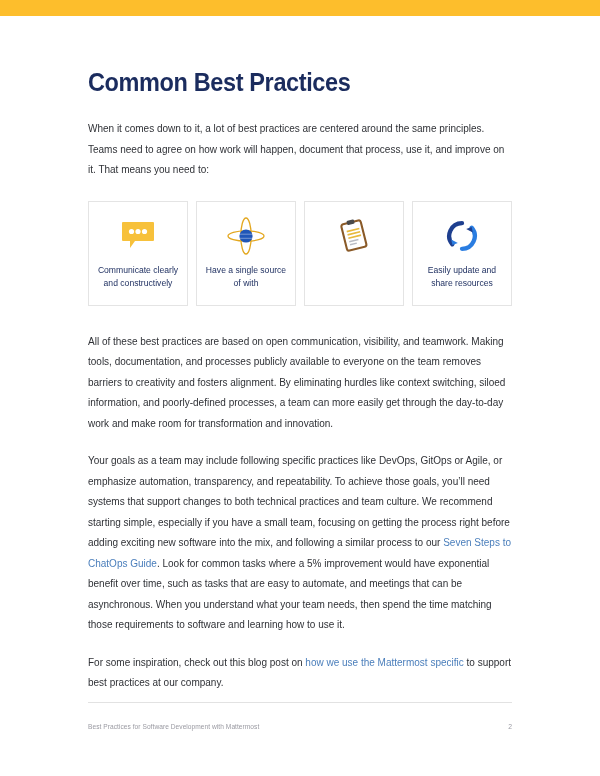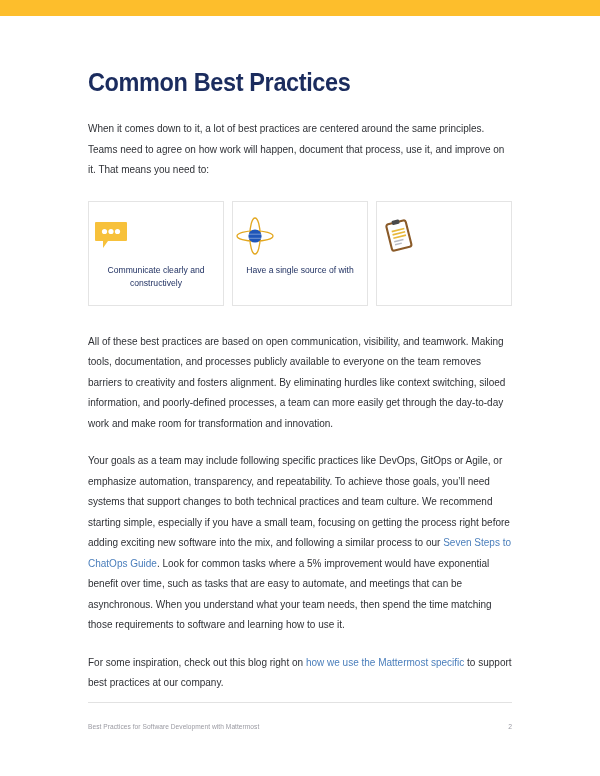--- a/index.html
+++ b/index.html
@@ -67,20 +67,21 @@
     gap: 8px;
     margin: 20px 0 26px 0;
   }
   .card {
     flex: 1 1 0;
     border: 1px solid #e4e4e4;
     height: 105px;
     box-sizing: border-box;
     display: flex;
     flex-direction: column;
+    align-items: center;
     padding-top: 13px;
     background: #fff;
   }
   .card-icon {
     width: 44px;
     height: 42px;
     display: flex;
     align-items: center;
     justify-content: center;
     margin-bottom: 7px;
@@ -166,28 +167,39 @@
             <g transform="rotate(-14 17 18)">
               <rect x="7" y="4" width="20" height="27" rx="2.2" fill="#ffffff" stroke="#8a5a28" stroke-width="2.1"></rect>
               <rect x="13.2" y="1.6" width="7.6" height="4.4" rx="1.2" fill="#4a4a4a"></rect>
               <path d="M11 12 h13 M11 15.4 h13 M11 18.8 h13" stroke="#e8b93c" stroke-width="1.7"></path>
               <path d="M11 22.4 h9.5 M11 25.6 h7" stroke="#b9bcc4" stroke-width="1.5"></path>
             </g>
           </svg>
         </div>
       </div>
 
+      <div class="card">
+        <div class="card-icon">
+          <svg width="34" height="34" viewBox="0 0 34 34">
+            <path d="M17 4.2 A12.8 12.8 0 0 0 7.3 25.3" fill="none" stroke="#1e3f8f" stroke-width="4.3" stroke-linecap="round"></path>
+            <path d="M17 29.8 A12.8 12.8 0 0 0 26.7 8.7" fill="none" stroke="#2a7de1" stroke-width="4.3" stroke-linecap="round"></path>
+            <path d="M6.2 20.4 l1.2 5.6 l5.4 -1.9 z" fill="#2a7de1"></path>
+            <path d="M27.8 13.6 l-1.2 -5.6 l-5.4 1.9 z" fill="#1e3f8f"></path>
+          </svg>
+        </div>
+        <div class="card-label">Easily update and share resources</div>
+      </div>
 
     </div>
 
     <p class="body-text">All of these best practices are based on open communication, visibility, and teamwork. Making tools, documentation, and processes publicly available to everyone on the team removes barriers to creativity and fosters alignment. By eliminating hurdles like context switching, siloed information, and poorly-defined processes, a team can more easily get through the day-to-day work and make room for transformation and innovation.</p>
 
     <p class="body-text"><span>Your goals as a team may include following specific practices like DevOps, GitOps or Agile, or emphasize automation, transparency, and repeatability. To achieve those goals, you’ll need systems that support changes to both technical practices and team culture. We recommend starting simple, especially if you have a small team, focusing on getting the process right before adding exciting new software into the mix, and following a similar process to our </span><a class="inline-link" href="#">Seven Steps to ChatOps Guide</a><span>. Look for common tasks where a 5% improvement would have exponential benefit over time, such as tasks that are easy to automate, and meetings that can be asynchronous. When you understand what your team needs, then spend the time matching those requirements to software and learning how to use it.</span></p>
 
-    <p class="body-text"><span>For some inspiration, check out this blog right on </span><a class="inline-link" href="#">how we use the Mattermost specific</a><span> to support best practices at our company.</span></p>
+    <p class="body-text"><span>For some inspiration, check out this blog post on </span><a class="inline-link" href="#">how we use the Mattermost specific</a><span> to support best practices at our company.</span></p>
 
   </div>
 
   <div class="footer-rule"></div>
 
   <div class="footer">
     <div class="footer-text">Best Practices for Software Development with Mattermost</div>
     <div class="footer-page">2</div>
   </div>
 

